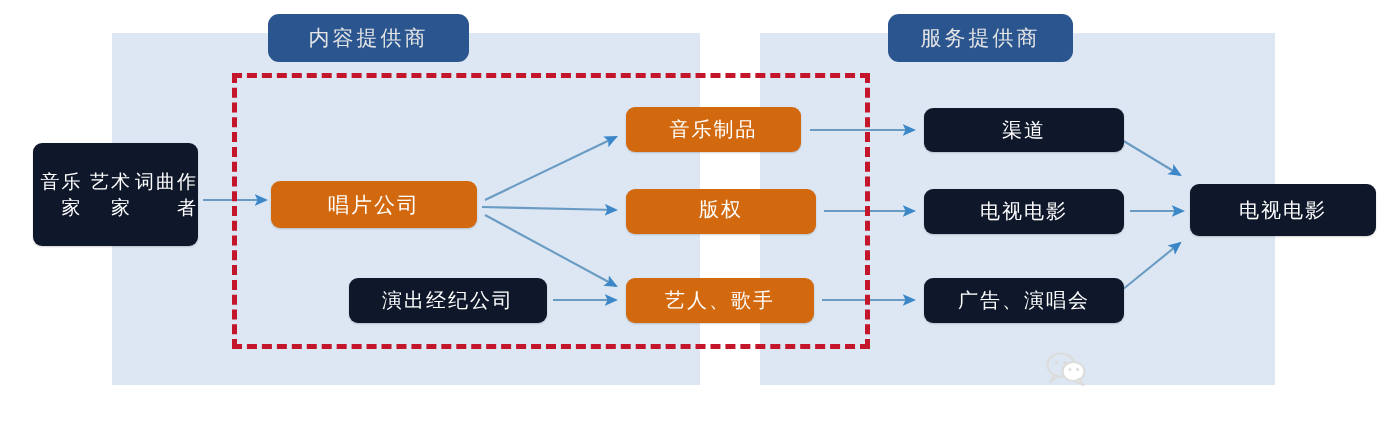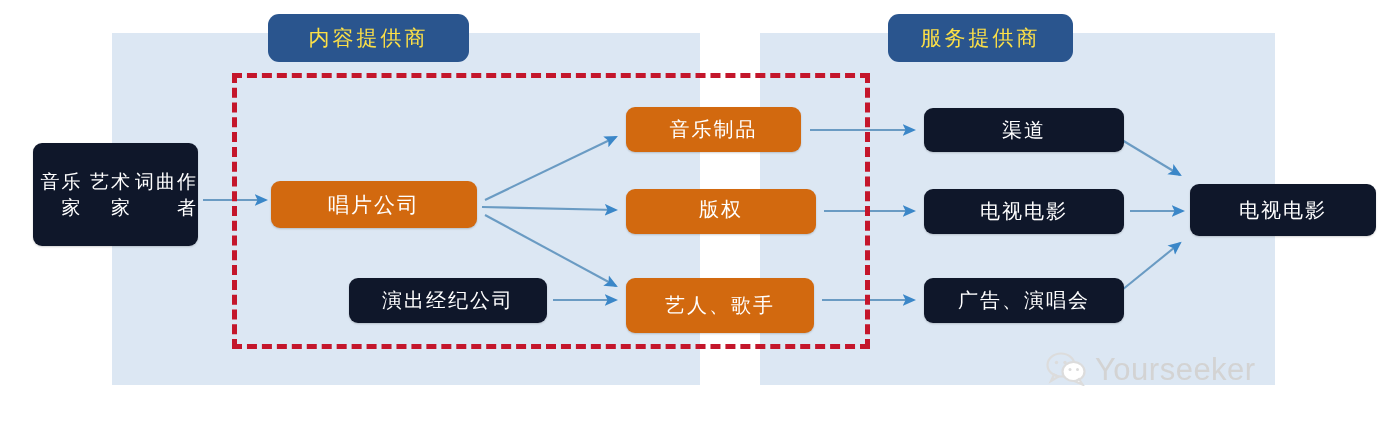--- a/index.html
+++ b/index.html
@@ -70,21 +70,21 @@
     background: #d2690f;
     box-shadow: 0 1px 2px rgba(0,0,0,0.18);
   }
   .header-chip {
     position: absolute;
     box-sizing: border-box;
     display: flex;
     align-items: center;
     justify-content: center;
     background: #2a558e;
-    color: #fde047;
+    color: #e5e5e5;
     border-radius: 11px;
     font-size: 21px;
     letter-spacing: 3px;
   }
   #chip-content {
     left: 268px;
     top: 14px;
     width: 201px;
     height: 48px;
   }
@@ -127,21 +127,21 @@
     top: 189px;
     width: 190px;
     height: 45px;
     font-size: 20px;
     font-family: Liberation Mono, monospace;
   }
   #node-artists {
     left: 626px;
     top: 278px;
     width: 188px;
-    height: 55px;
+    height: 45px;
     font-size: 20px;
   }
   #node-channel {
     left: 924px;
     top: 108px;
     width: 200px;
     height: 44px;
     font-size: 20px;
   }
   #node-tvfilm {
@@ -258,16 +258,15 @@
     <svg class="wechat-icon" width="40" height="34" viewBox="0 0 40 34">
       <ellipse cx="15" cy="13" rx="13.5" ry="11.5" fill="none" stroke="#dcdcdc" stroke-width="2.2"></ellipse>
       <path d="M 8 22.5 L 5 29 L 12.5 24.6 Z" fill="none" stroke="#dcdcdc" stroke-width="2.2"></path>
       <circle cx="10.5" cy="10.5" r="1.7" fill="#dcdcdc"></circle>
       <circle cx="19" cy="10.5" r="1.7" fill="#dcdcdc"></circle>
       <ellipse cx="27.5" cy="19.5" rx="11" ry="9.5" fill="#ffffff" stroke="#dcdcdc" stroke-width="2.2"></ellipse>
       <path d="M 33 27 L 36.5 32.5 L 29.5 29.5 Z" fill="#ffffff" stroke="#dcdcdc" stroke-width="2.2"></path>
       <circle cx="24" cy="17.5" r="1.5" fill="#dcdcdc"></circle>
       <circle cx="31.5" cy="17.5" r="1.5" fill="#dcdcdc"></circle>
     </svg>
-    <span id="watermark-text">Yourseeker</span>
   </div>
 
 </div>
 
 </body></html>

